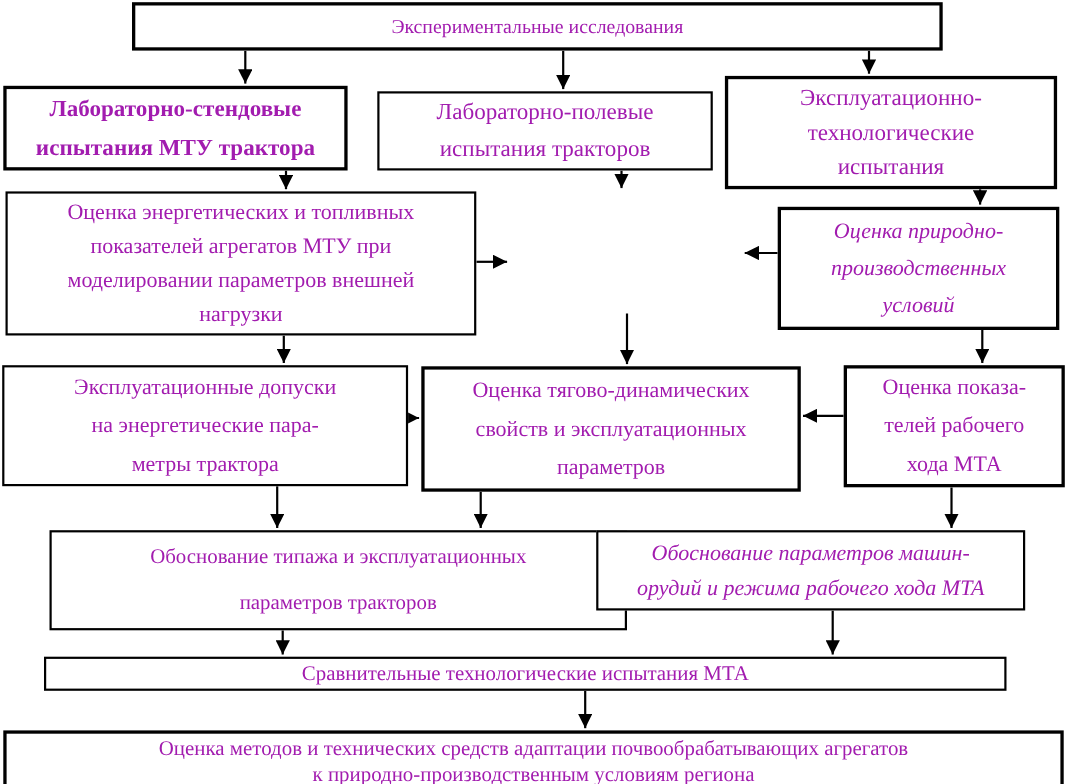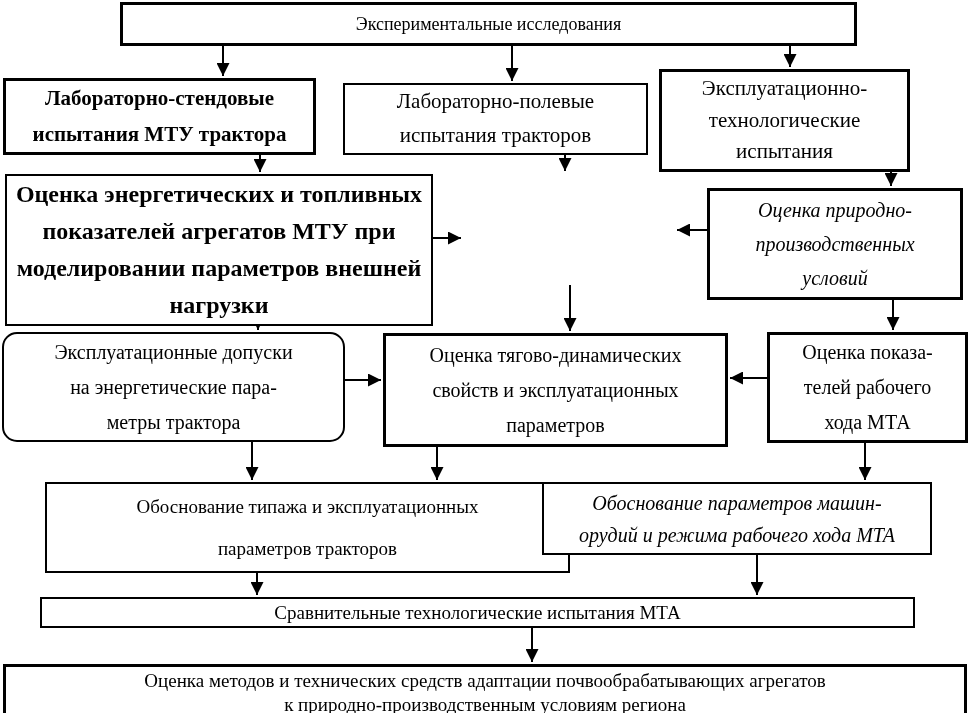--- a/index.html
+++ b/index.html
@@ -1,44 +1,44 @@
 <!DOCTYPE html>
 <html lang="ru"><head>
 <meta charset="utf-8">
 <style>
   html,body{margin:0;padding:0;background:#ffffff;}
   #canvas{
     position:relative;
     width:970px;height:713px;
     background:#ffffff;
     font-family:"Liberation Serif","DejaVu Serif",serif;
-    color:#000000;
+    color:#a21caf;
     overflow:hidden;
   }
   #edges{position:absolute;left:0;top:0;width:970px;height:713px;}
   .node{
     position:absolute;
     box-sizing:border-box;
     border:2px solid #000;
     background:#fff;
     display:flex;
     align-items:center;
     justify-content:center;
     text-align:center;
   }
   .node .lbl{white-space:pre-line;}
   
   [data-name="node-experimental-research"]{left:120px;top:2px;width:737px;height:44px;font-size:18px;border-width:3px;}
   [data-name="node-lab-bench-tests"]{left:3px;top:78px;width:313px;height:77px;font-size:21px;line-height:1.7;border-width:3px;font-weight:bold;}
   [data-name="node-lab-field-tests"]{left:343px;top:83px;width:305px;height:72px;font-size:21px;line-height:1.6;}
-  [data-name="node-operational-tech-tests"]{left:659px;top:69px;width:251px;height:103px;font-size:21px;line-height:1.5;border-width:3px;}
-  [data-name="node-energy-fuel-assessment"]{left:5px;top:174px;width:428px;height:152px;font-size:24px;line-height:1.55;font-weight:bold;}
+  [data-name="node-operational-tech-tests"]{left:659px;top:69px;width:302px;height:103px;font-size:21px;line-height:1.5;border-width:3px;}
+  [data-name="node-energy-fuel-assessment"]{left:5px;top:174px;width:428px;height:131px;font-size:20px;line-height:1.55;}
   [data-name="node-traction-coupling"]{left:463px;top:173px;width:212px;height:112px;font-size:20px;line-height:1.75;}
   [data-name="node-natural-conditions"]{left:707px;top:188px;width:256px;height:112px;font-size:20px;line-height:1.7;border-width:3px;font-style:italic;}
-  [data-name="node-operational-tolerances"]{left:2px;top:332px;width:343px;height:110px;font-size:20px;line-height:1.75;border-radius:15px;}
+  [data-name="node-operational-tolerances"]{left:2px;top:332px;width:369px;height:110px;font-size:20px;line-height:1.75;}
   [data-name="node-traction-dynamic"]{left:383px;top:333px;width:345px;height:114px;font-size:20px;line-height:1.75;border-width:3px;}
   [data-name="node-working-stroke"]{left:767px;top:332px;width:201px;height:111px;font-size:20px;line-height:1.75;border-width:3px;}
   [data-name="node-tractor-type"]{left:6px;top:482px;width:525px;height:91px;font-size:19px;line-height:2.2;margin-left:39px;}
   [data-name="node-machine-params"]{left:542px;top:482px;width:390px;height:73px;font-size:20px;line-height:1.6;font-style:italic;}
   [data-name="node-comparative-tests"]{left:40px;top:597px;width:875px;height:31px;font-size:19px;}
   [data-name="node-adaptation-methods"]{left:3px;top:664px;width:964px;height:57px;font-size:19px;line-height:1.25;border-width:3px;}
   .edge{stroke:#000;stroke-width:2;}
 </style>
 </head>
 <body>

